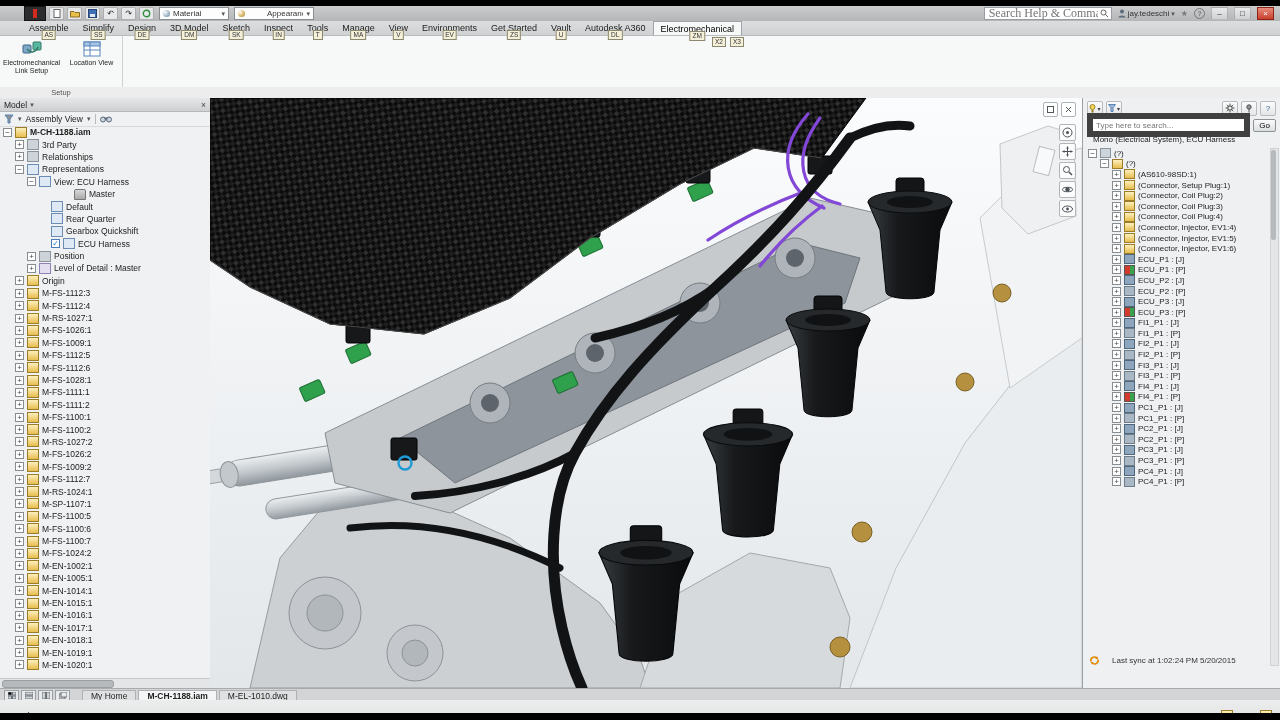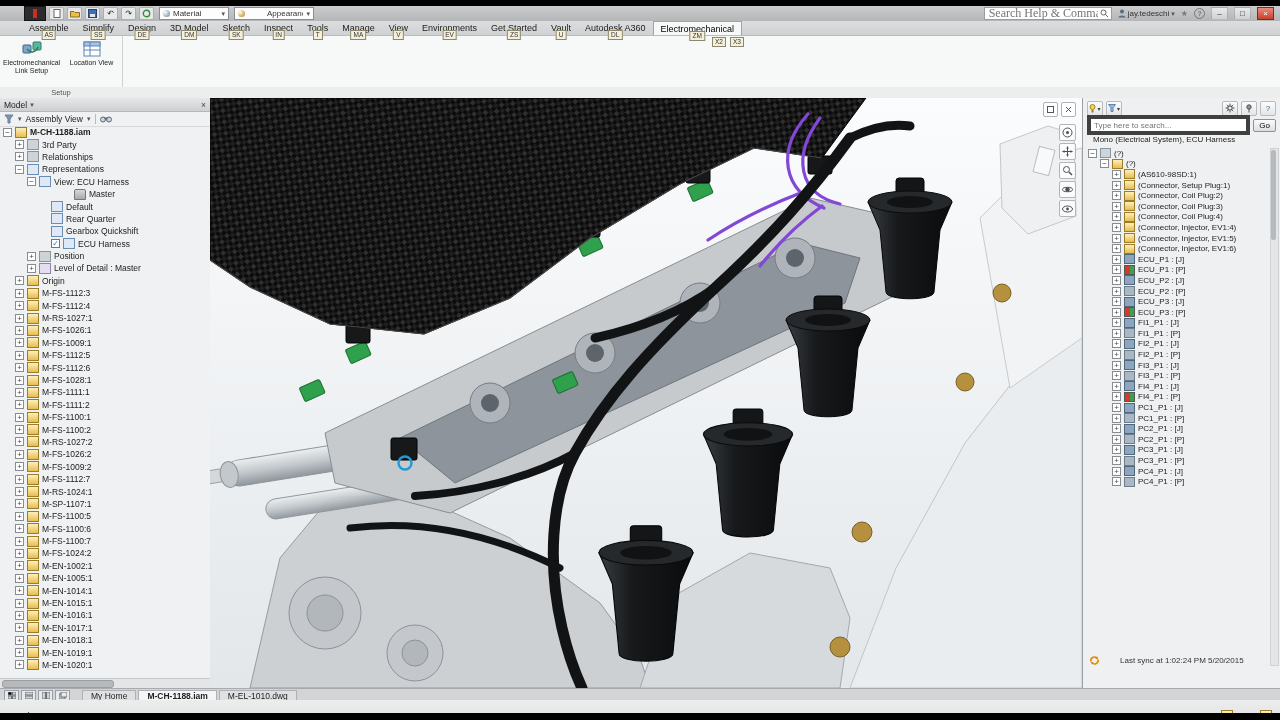--- a/index.html
+++ b/index.html
@@ -86,35 +86,35 @@
   .navbtn{width:15px;height:15px;background:rgba(255,255,255,.78);border:1px solid #b2b6ba;border-radius:2px;
     display:flex;align-items:center;justify-content:center;}
 
   
   #empanel{position:absolute;top:98px;left:1082px;width:198px;height:590px;background:#eef0f1;border-left:1px solid #9aa0a4;box-sizing:border-box;}
   #em-header{position:absolute;top:0;left:0;right:0;height:20px;display:flex;align-items:center;gap:3px;padding:0 4px;}
   .embtn{width:14px;height:13px;border:1px solid #b7bbbe;background:linear-gradient(#fcfcfc,#e3e5e7);border-radius:2px;
     display:flex;align-items:center;justify-content:center;gap:1px;font-size:6px;color:#444;}
   #em-header .sp{flex:1}
   #em-search{position:absolute;top:20px;left:4px;right:4px;height:14px;display:flex;gap:3px;align-items:center;}
-  #em-search input{flex:1;height:12px;border:4px solid #404040;font-size:8px;color:#666;padding:0 3px;
+  #em-search input{flex:1;height:12px;border:6px solid #404040;font-size:8px;color:#666;padding:0 3px;
     font-family:"Liberation Sans",sans-serif;outline:0;min-width:0;}
   #em-search button{height:13px;font-size:8px;line-height:9px;border:1px solid #8d9296;background:linear-gradient(#fbfbfc,#dcdfe1);
     border-radius:2px;padding:0 5px;font-family:"Liberation Sans",sans-serif;}
   #em-subtitle{position:absolute;top:37px;left:10px;right:4px;font-size:8px;color:#222;white-space:nowrap;overflow:hidden;}
   #em-tree{position:absolute;top:50px;left:2px;right:9px;bottom:40px;overflow:hidden;}
   #em-tree .trow{height:10.6px;}
   #em-tree .tlabel{font-size:8px;}
   #em-tree .ticon{width:9px;height:8px;}
   .i-emroot{background:#cdd5dc;border-color:#8b959d;}
   .i-emfolder{background:linear-gradient(#fdf0bd,#e7bd4e);border-color:#9b7c28;}
   .i-jack{background:#8ea6bd;border-color:#51677c;}
   .i-plug{background:#aab7c4;border-color:#6d7c89;}
   .i-pair{background:linear-gradient(90deg,#d23b2e 50%,#37a34a 50%);border-color:#555;}
-  #em-sync{position:absolute;left:6px;bottom:22px;display:flex;align-items:center;gap:20px;font-size:8px;color:#333;}
+  #em-sync{position:absolute;left:6px;bottom:22px;display:flex;align-items:center;gap:12px;font-size:8px;color:#333;}
   #em-vscroll{position:absolute;right:1px;top:50px;bottom:22px;width:7px;background:#e3e5e7;border:1px solid #cfd2d4;}
   #em-vscroll .thumb{position:absolute;top:1px;left:0;width:5px;height:90px;background:#b7babd;border-radius:2px;}
 
   
   #doctabs{position:absolute;top:688px;left:0;width:1280px;height:12px;background:#d2d4d6;border-top:1px solid #a7abae;
     display:flex;align-items:stretch;gap:2px;padding-left:4px;}
   .dmini{width:13px;margin-top:1px;height:9px;border:1px solid #9aa0a4;background:#e8e9eb;display:flex;align-items:center;justify-content:center;}
   .dtab{padding:0 8px;font-size:8.5px;display:flex;align-items:center;color:#222;background:#dee0e2;border:1px solid #aeb2b5;border-bottom:none;margin-top:1px;}
   .dtab.active{background:#f4f5f6;font-weight:bold;}
   #statusbar{position:absolute;top:700px;left:0;width:1280px;height:31px;background:linear-gradient(#eceded,#dcdedf);

